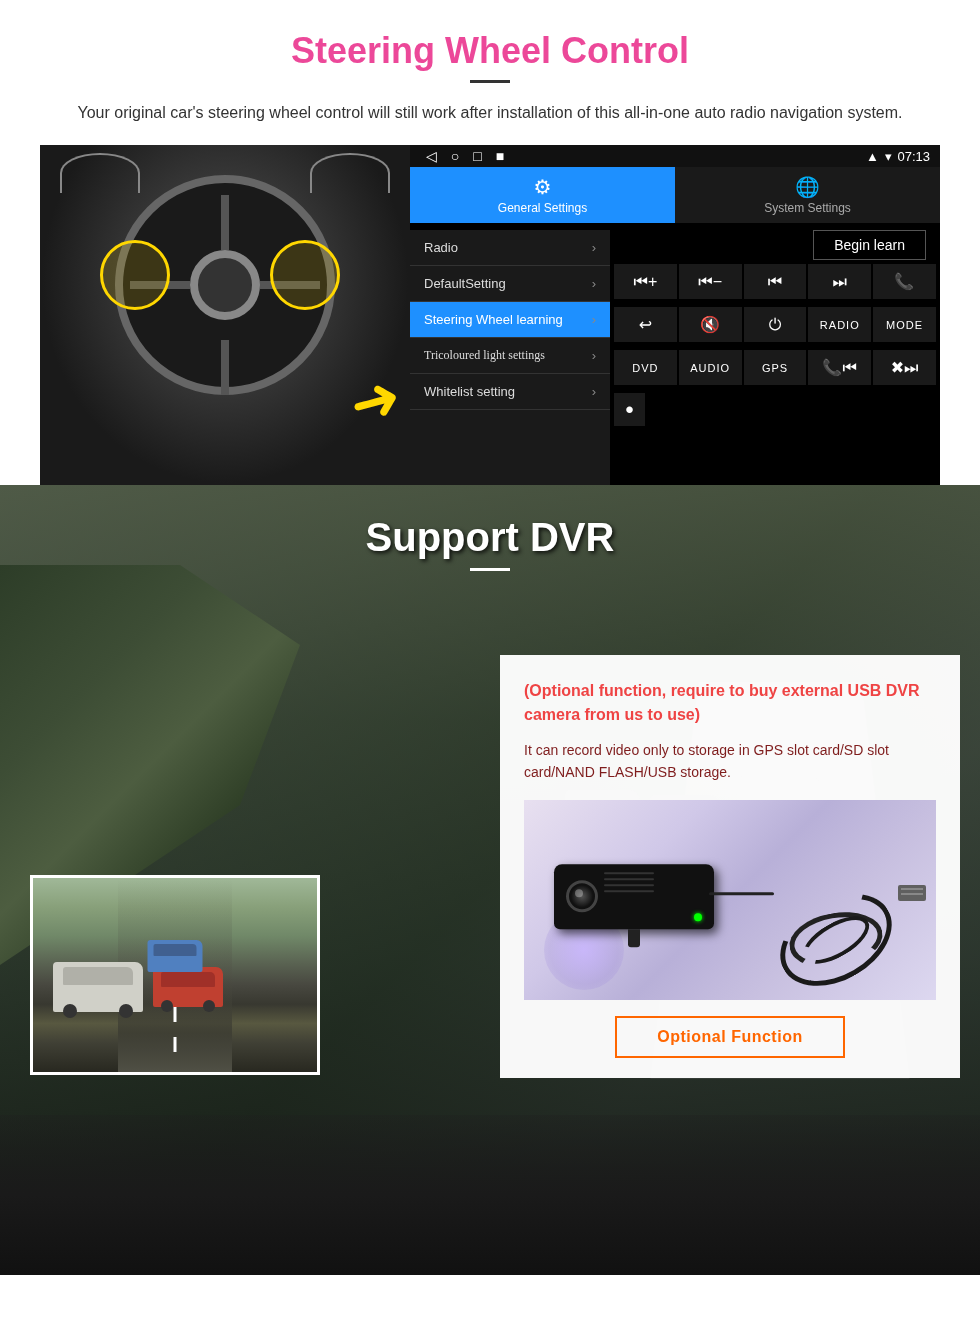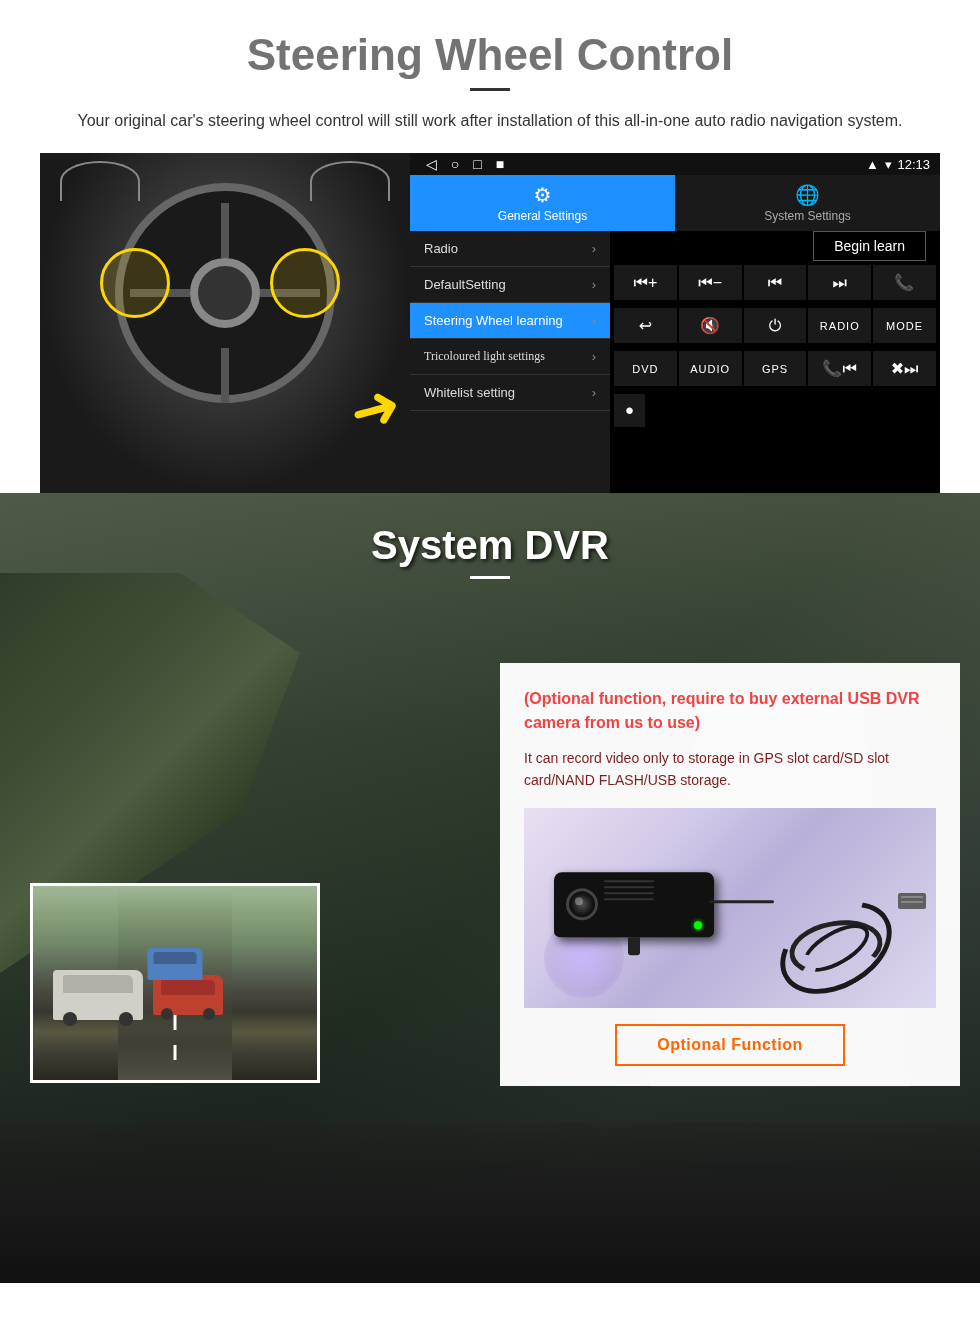--- a/index.html
+++ b/index.html
@@ -10,24 +10,24 @@
       background: #fff;
       overflow-x: hidden;
     }
 
     
     .section-steering {
       padding: 30px 40px 0;
       background: #fff;
     }
     .section-title {
-      font-size: 44px;
+      font-size: 36px;
       font-weight: 900;
       text-align: center;
-      color: #737373;
+      color: #ec4899;
       margin-bottom: 8px;
     }
     .title-divider {
       width: 40px;
       height: 3px;
       background: #333;
       margin: 0 auto 18px;
     }
     .section-subtitle {
       font-size: 16px;
@@ -197,20 +197,21 @@
       font-size: 12px;
     }
     .tab-icon {
       font-size: 20px;
       margin-bottom: 2px;
     }
     
     .settings-body {
       display: flex;
       flex: 1;
+      margin-top: 7px;
     }
     .menu-list {
       width: 200px;
       background: #1a1a1a;
       color: #ddd;
       font-size: 13px;
     }
     .menu-item {
       display: flex;
       align-items: center;
@@ -455,21 +456,21 @@
 
       <div class="status-bar">
         <span class="status-bar-nav">
           <span>◁</span>
           <span>○</span>
           <span>□</span>
           <span>■</span>
         </span>
         <span>▲</span>
         <span>▾</span>
-        <span>12:13</span>
+        <span>07:13</span>
       </div>
 
       <div class="settings-tabs">
         <div class="tab-general">
           <span class="tab-icon">⚙</span>
           <span>General Settings</span>
         </div>
         <div class="tab-system">
           <span class="tab-icon">🌐</span>
           <span>System Settings</span>
@@ -550,21 +551,21 @@
     <div class="road-bg"></div>
 
     <div class="car-silhouette" style="width:80px;height:35px;right:160px;top:290px;border-radius:6px 12px 3px 3px;background:#666;"></div>
     <div class="car-silhouette" style="width:70px;height:30px;right:260px;top:310px;border-radius:5px 10px 3px 3px;background:#555;"></div>
     <div class="car-silhouette" style="width:75px;height:32px;right:340px;top:305px;border-radius:5px 11px 3px 3px;background:#4a4a4a;"></div>
 
     <div class="dashboard-area"></div>
   </div>
 
   <div class="dvr-title-area">
-    <h2 class="dvr-title">System DVR</h2>
+    <h2 class="dvr-title">Support DVR</h2>
     <div class="dvr-divider"></div>
   </div>
 
   <div class="dvr-preview-photo">
     <div style="width:100%;height:100%;background:linear-gradient(to bottom,#a0b898 0%,#88a07a 15%,#708868 30%,#586050 45%,#484840 55%,#383830 65%,#585840 75%,#404035 85%,#282820 100%);position:relative;">
 
       <div style="position:absolute;bottom:0;left:30%;right:30%;height:100%;background:linear-gradient(to bottom,rgba(80,80,70,0) 0%,rgba(80,80,70,0.3) 50%,rgba(60,60,50,0.8) 80%,#505045 100%);"></div>
 
       <div style="position:absolute;bottom:20px;left:50%;width:3px;height:15px;background:#fff;transform:translateX(-50%);"></div>
       <div style="position:absolute;bottom:50px;left:50%;width:3px;height:15px;background:#fff;transform:translateX(-50%);"></div>

